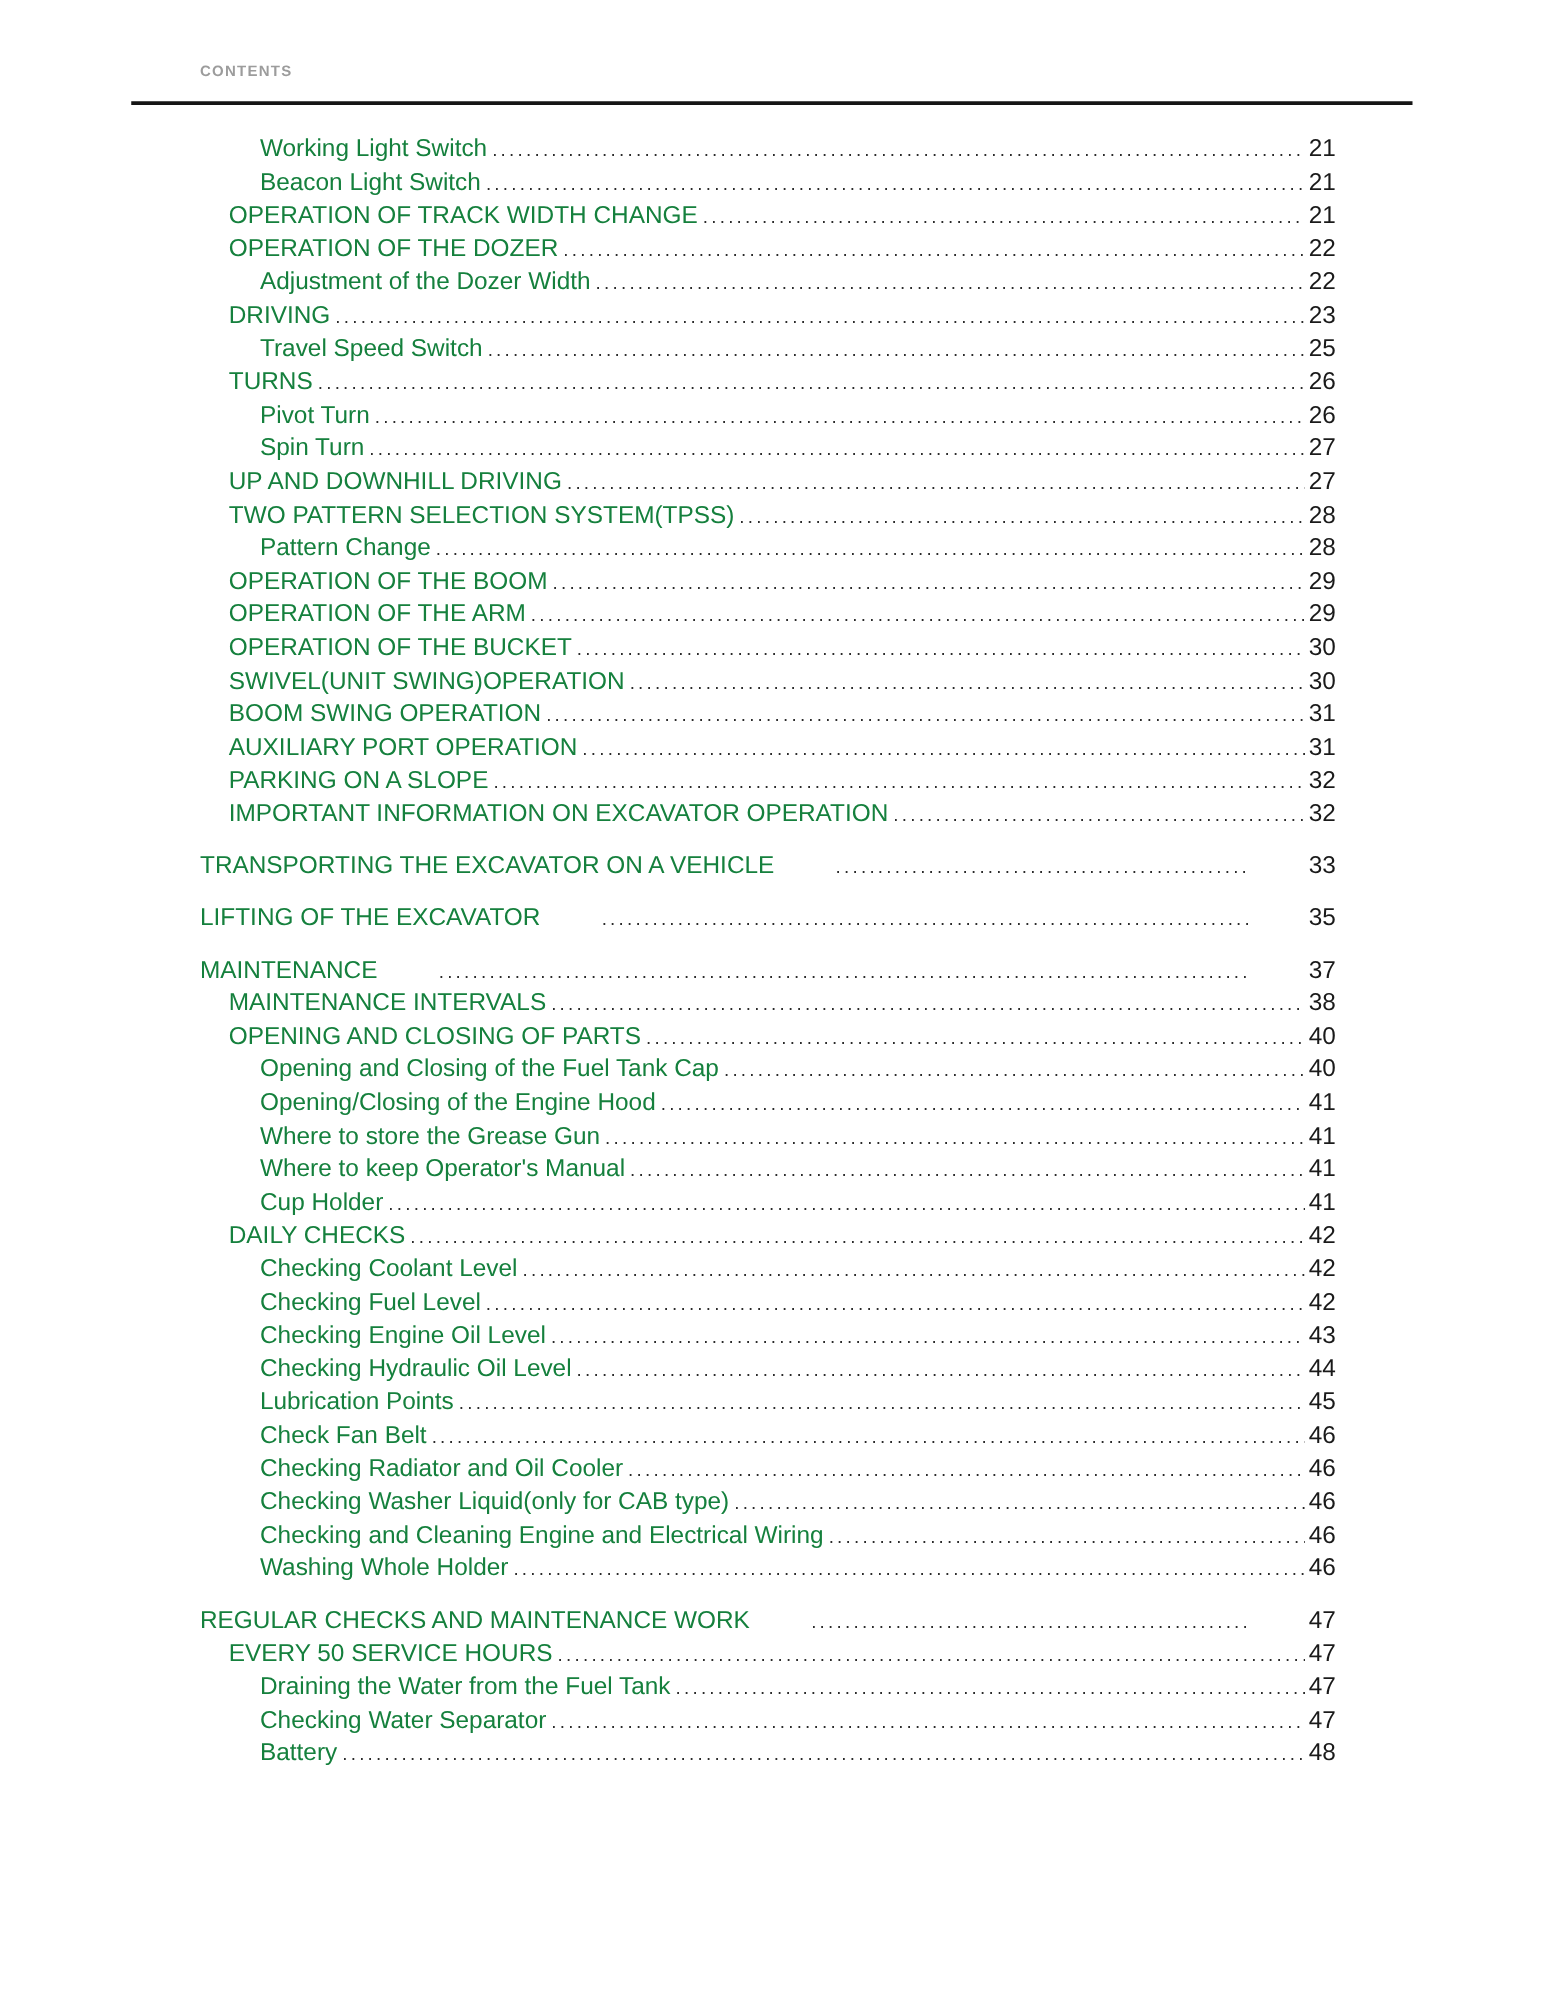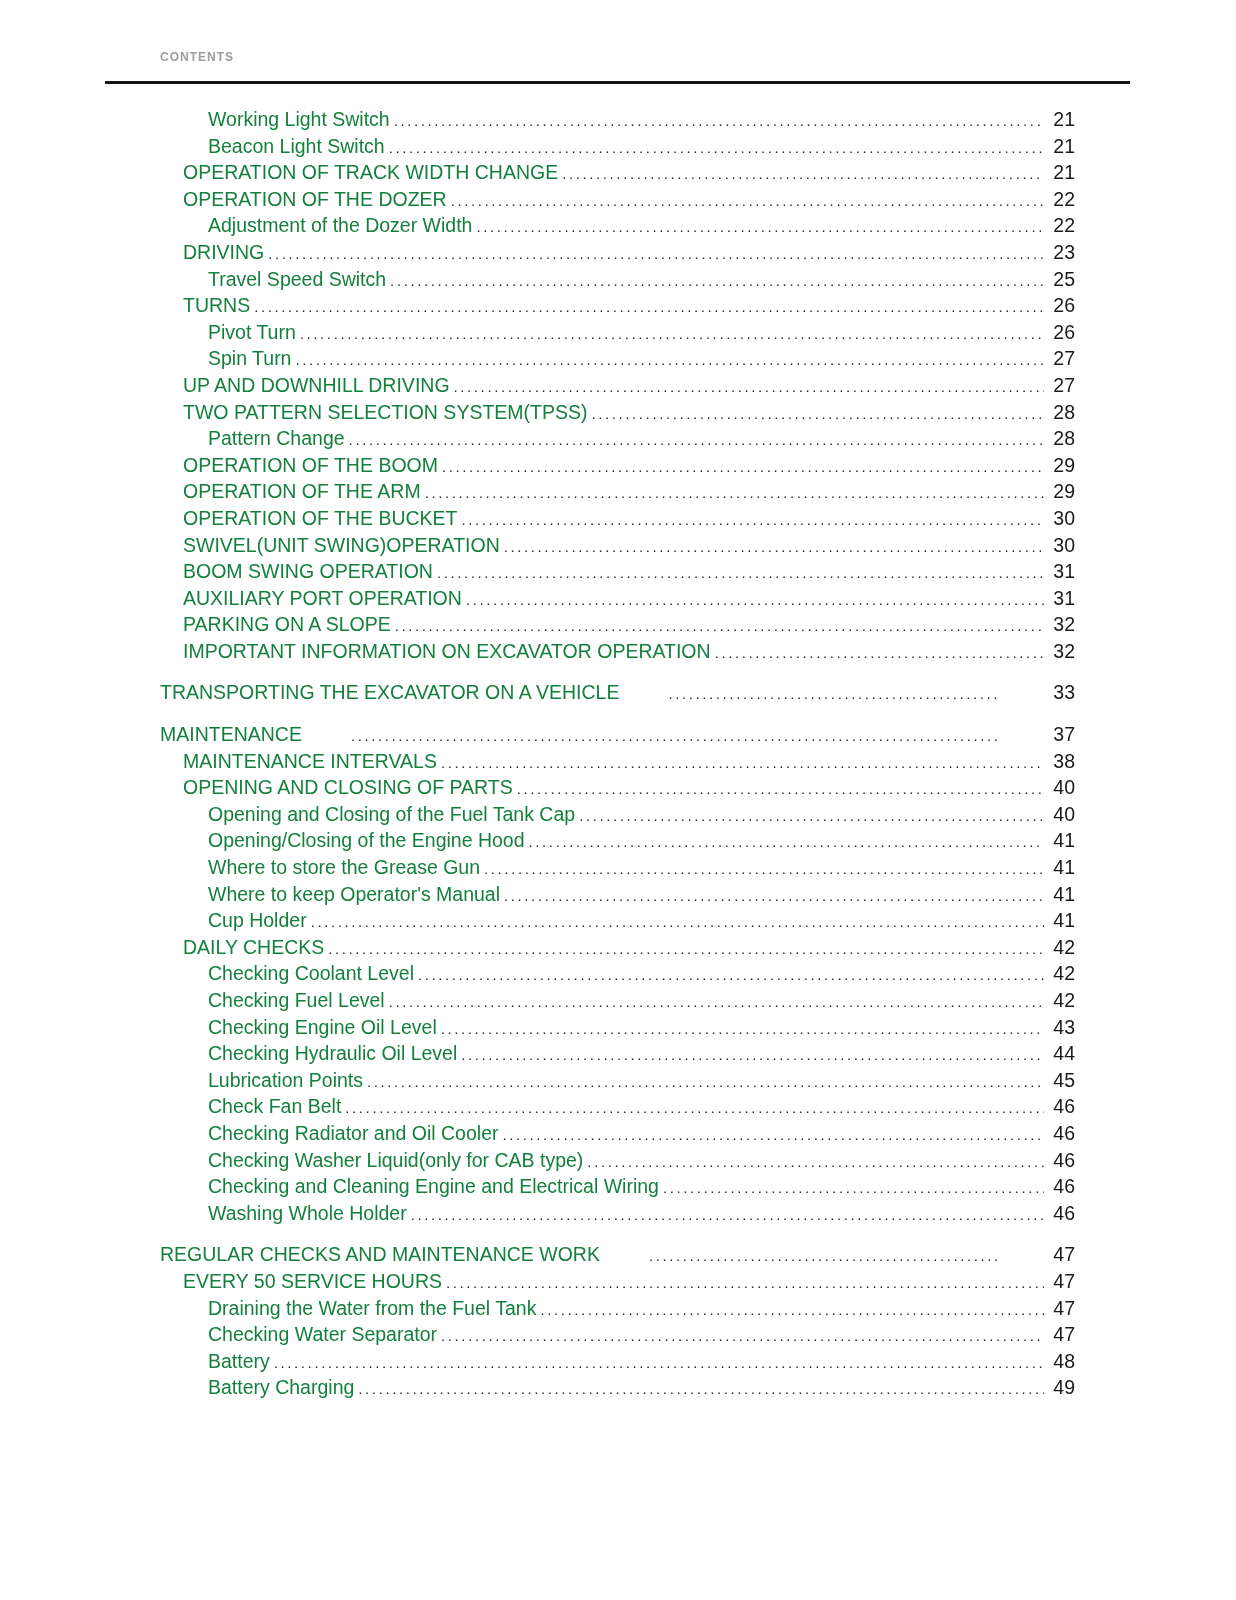--- a/index.html
+++ b/index.html
@@ -62,21 +62,21 @@
     color: #2a2a2a;
     font-size: 15px;
   }
   .dots::after {
     content: "..................................................................................................................................................................................................................";
     letter-spacing: 2.6px;
   }
   .toc-page {
     flex: none;
     min-width: 28px;
-    text-align: right;
+    text-align: left;
     font-size: 19.5px;
     color: #1a1a1a;
   }
 </style>
 </head>
 <body>
 
 <div class="page">
   <div class="header">
     <div class="header-title">CONTENTS</div>
@@ -188,20 +188,25 @@
         <span class="toc-label">IMPORTANT INFORMATION ON EXCAVATOR OPERATION</span>
         <span class="dots"></span>
         <span class="toc-page">32</span>
       </div>
       <div class="toc-row level-0 gap-before">
         <span class="toc-label">TRANSPORTING THE EXCAVATOR ON A VEHICLE</span>
         <span class="dots"></span>
         <span class="toc-page">33</span>
       </div>
       <div class="toc-row level-0 gap-before">
+        <span class="toc-label">LIFTING OF THE EXCAVATOR</span>
+        <span class="dots"></span>
+        <span class="toc-page">35</span>
+      </div>
+      <div class="toc-row level-0 gap-before">
         <span class="toc-label">MAINTENANCE</span>
         <span class="dots"></span>
         <span class="toc-page">37</span>
       </div>
       <div class="toc-row level-1">
         <span class="toc-label">MAINTENANCE INTERVALS</span>
         <span class="dots"></span>
         <span class="toc-page">38</span>
       </div>
       <div class="toc-row level-1">
@@ -306,20 +311,15 @@
       </div>
       <div class="toc-row level-2">
         <span class="toc-label">Checking Water Separator</span>
         <span class="dots"></span>
         <span class="toc-page">47</span>
       </div>
       <div class="toc-row level-2">
         <span class="toc-label">Battery</span>
         <span class="dots"></span>
         <span class="toc-page">48</span>
-      </div>
-      <div class="toc-row level-2">
-        <span class="toc-label">Battery Charging</span>
-        <span class="dots"></span>
-        <span class="toc-page">49</span>
       </div>
     </div>
 </div>
 
 </body></html>

